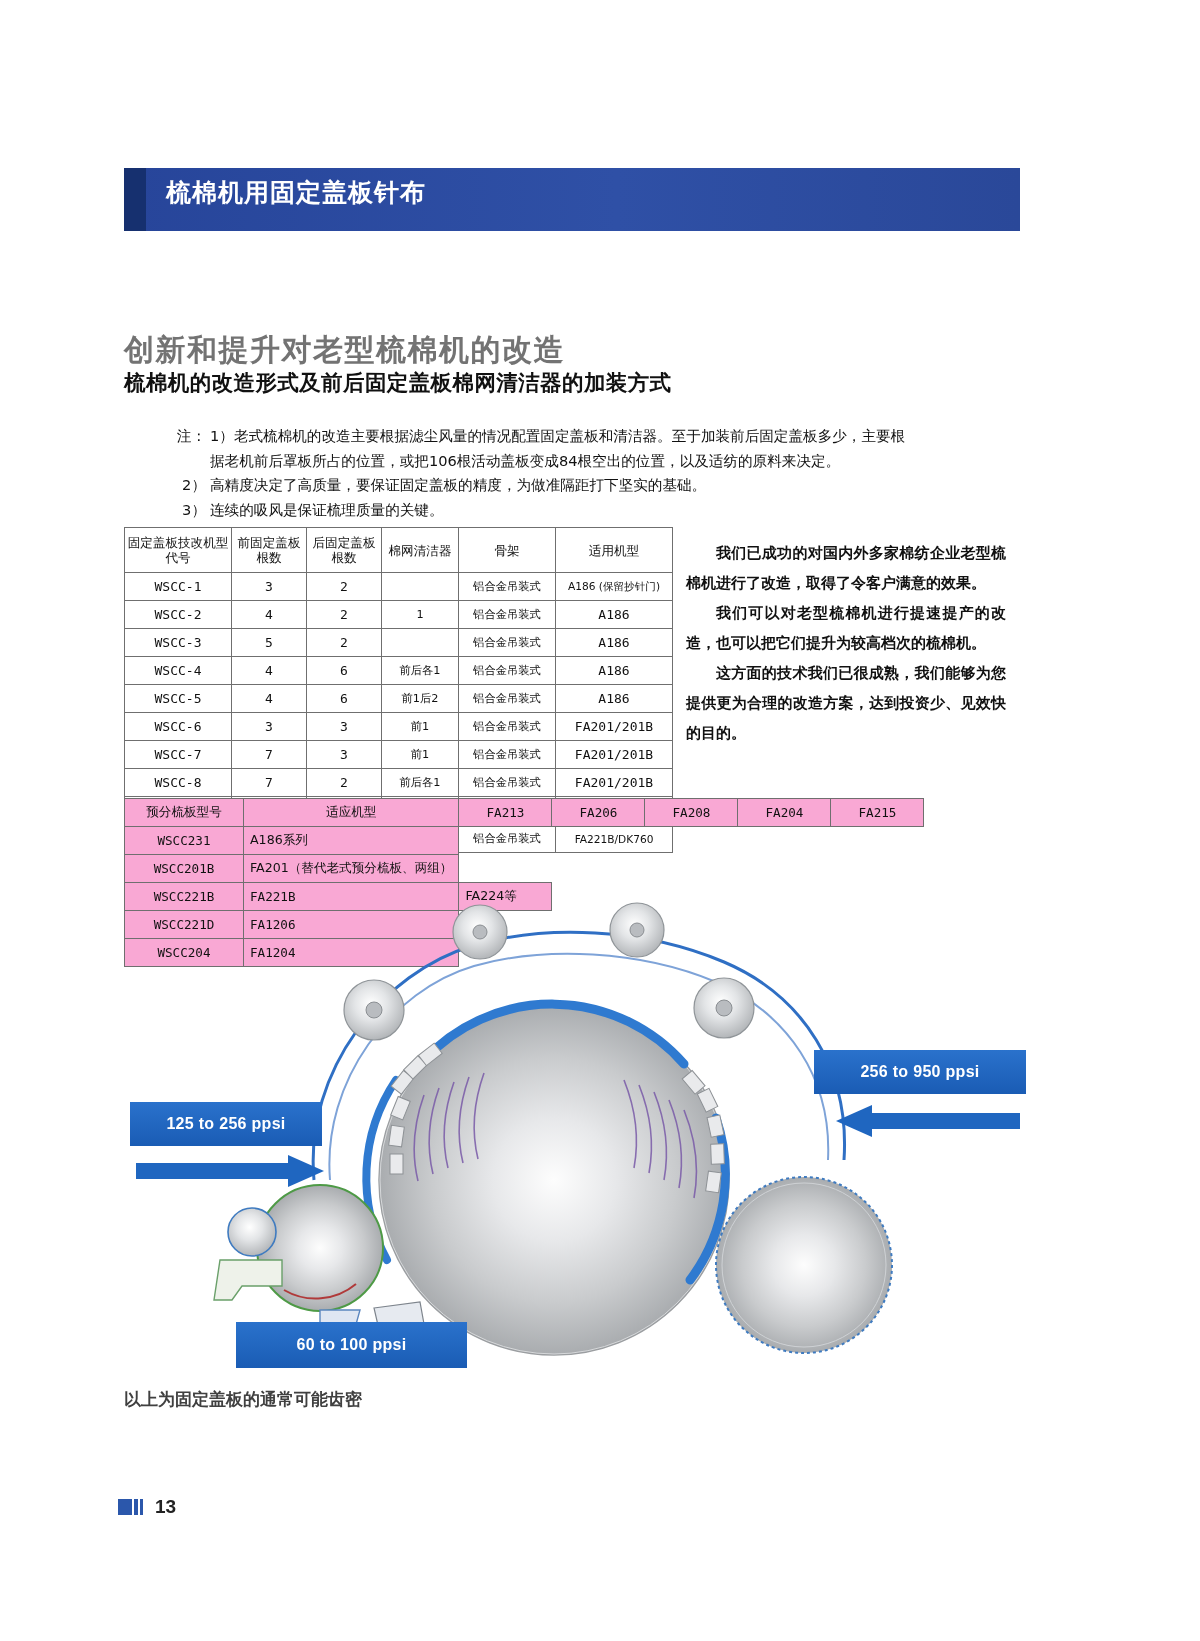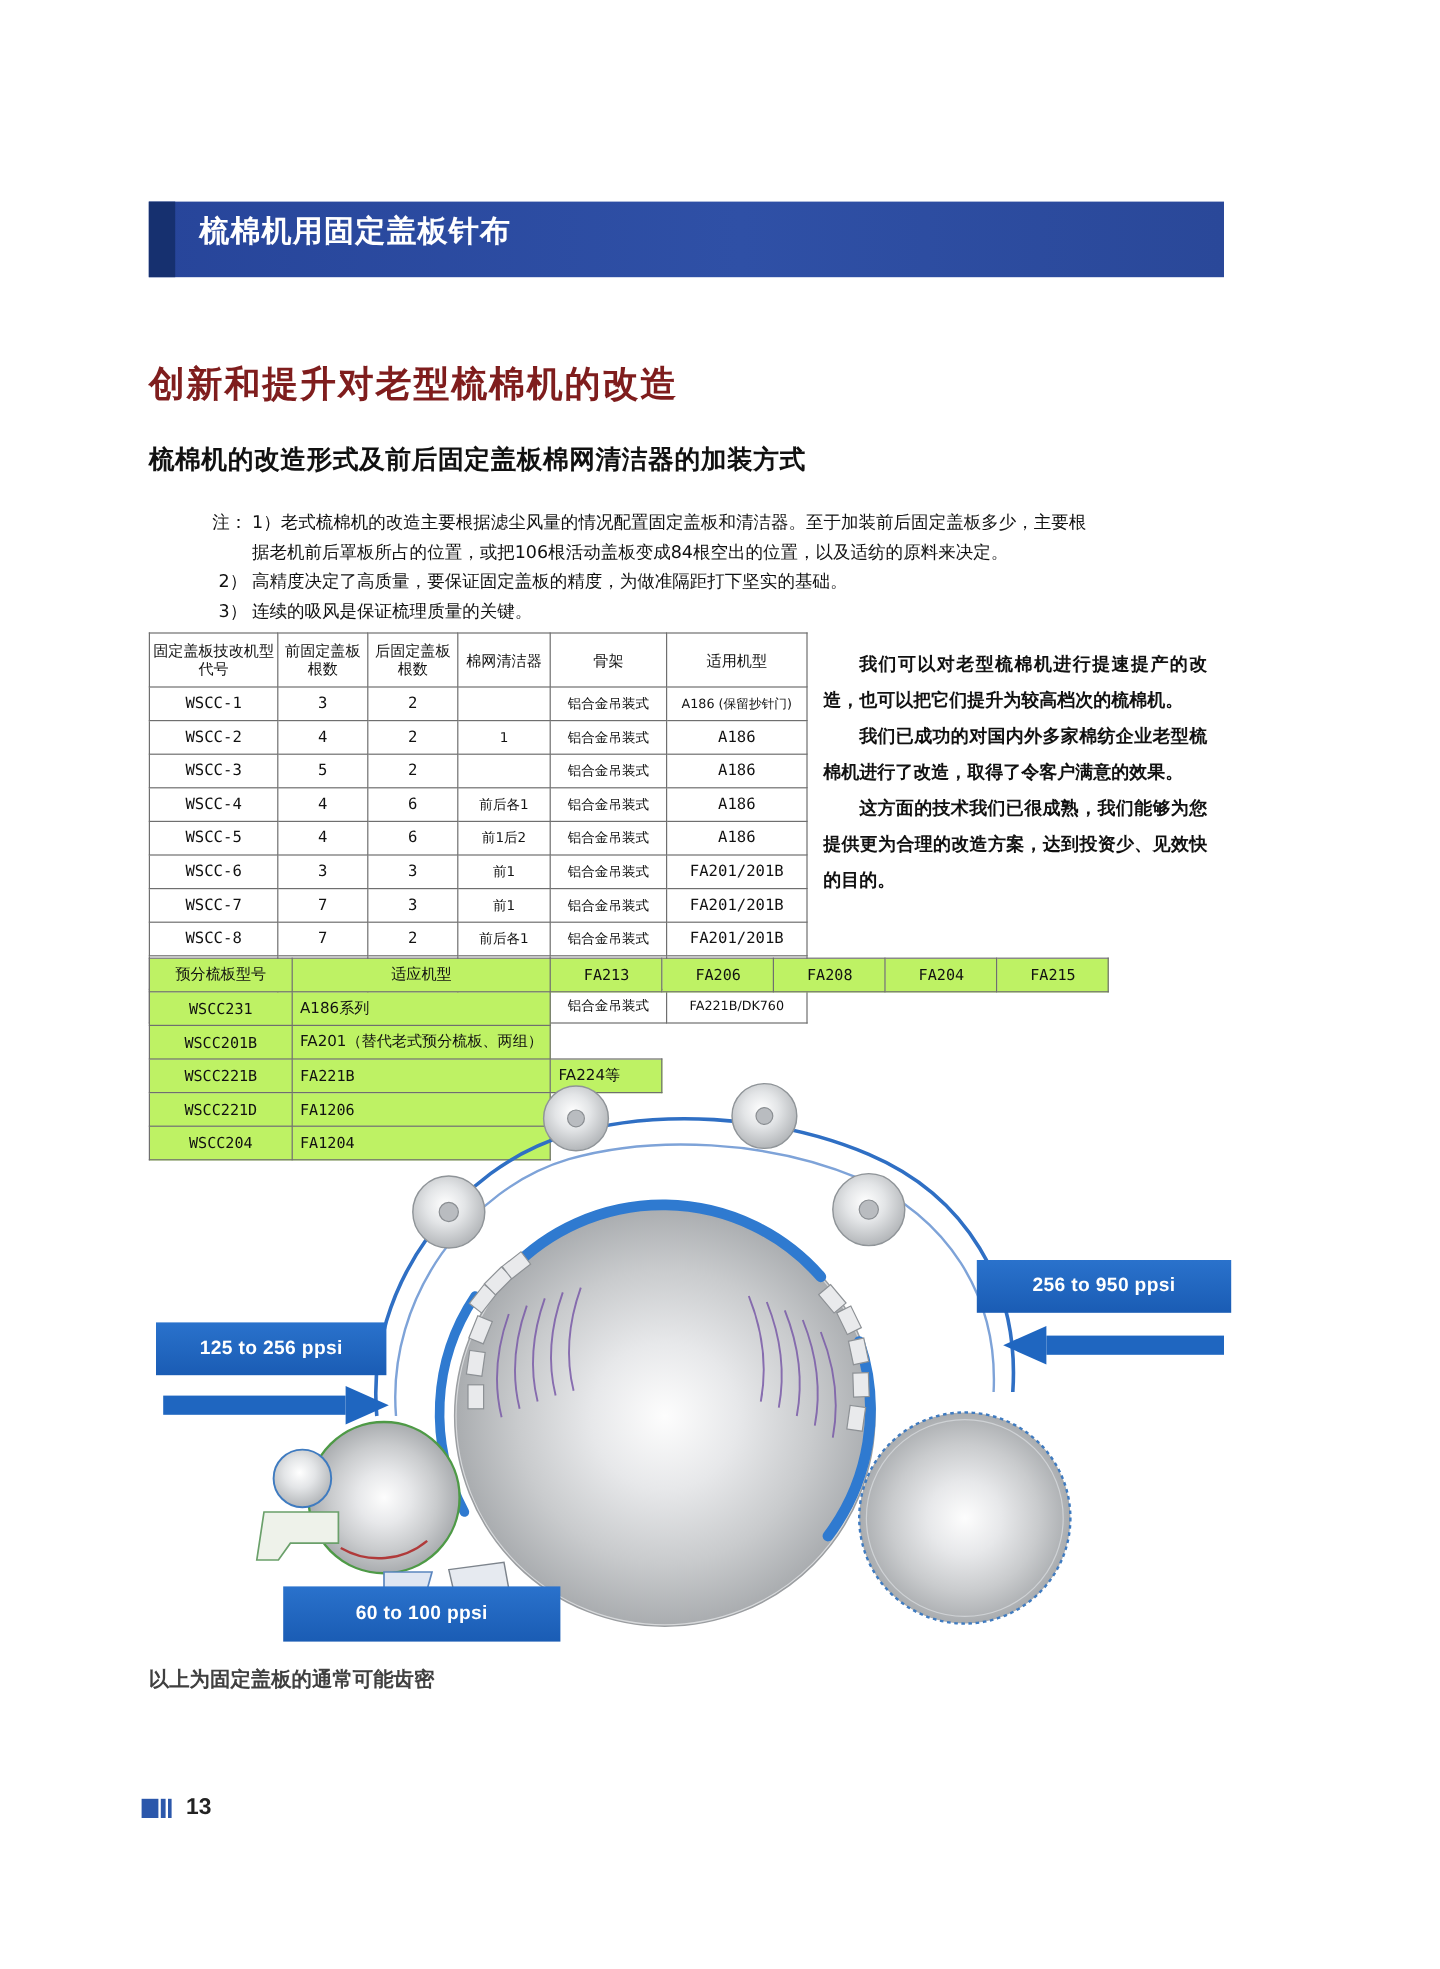--- a/index.html
+++ b/index.html
@@ -50,24 +50,24 @@
     font-size: 12.5px;
     font-weight: bold;
     letter-spacing: 0.2px;
     margin-top: 40px;
   }
 
   
   #title-main {
     position: absolute;
     left: 124px;
-    top: 300px;
+    top: 330px;
     font-size: 30px;
     font-weight: bold;
-    color: #7f1d1d;
+    color: #737373;
     letter-spacing: 1.5px;
     font-family: "DejaVu Sans", "Liberation Sans", sans-serif;
   }
   #title-sub {
     position: absolute;
     left: 124px;
     top: 368px;
     font-size: 21.5px;
     font-weight: bold;
     color: #111111;
@@ -142,21 +142,21 @@
     font-size: 12.6px;
     font-family: "DejaVu Sans Mono", "Liberation Mono", monospace;
     color: #111;
   }
   #pre-table td {
     border: 1px solid #6f6f6f;
     height: 27px;
     text-align: center;
     vertical-align: middle;
     padding: 0 6px;
-    background: #bef264;
+    background: #f9a8d4;
     white-space: nowrap;
   }
   #pre-table td.lbl { width: 106px; }
   #pre-table td.left { text-align: left; }
   .cjk { font-family: "DejaVu Sans", "Liberation Sans", sans-serif; }
 
   
   #right-para {
     position: absolute;
     left: 686px;
@@ -391,22 +391,22 @@
       <td class="left">FA1206</td>
     </tr>
     <tr>
       <td class="lbl">WSCC204</td>
       <td class="left">FA1204</td>
     </tr>
   </tbody>
 </table>
 
 <div id="right-para">
+  <p>我们已成功的对国内外多家棉纺企业老型梳棉机进行了改造，取得了令客户满意的效果。</p>
   <p>我们可以对老型梳棉机进行提速提产的改造，也可以把它们提升为较高档次的梳棉机。</p>
-  <p>我们已成功的对国内外多家棉纺企业老型梳棉机进行了改造，取得了令客户满意的效果。</p>
   <p>这方面的技术我们已很成熟，我们能够为您提供更为合理的改造方案，达到投资少、见效快的目的。</p>
 </div>
 
 <div id="figure">
   <svg width="896" height="520" viewBox="0 0 896 520">
     <defs>
       <radialGradient id="metalBig" cx="50%" cy="50%" r="50%">
         <stop offset="0%" stop-color="#fdfdfd"></stop>
         <stop offset="35%" stop-color="#e7e8ea"></stop>
         <stop offset="70%" stop-color="#c9cbcd"></stop>

